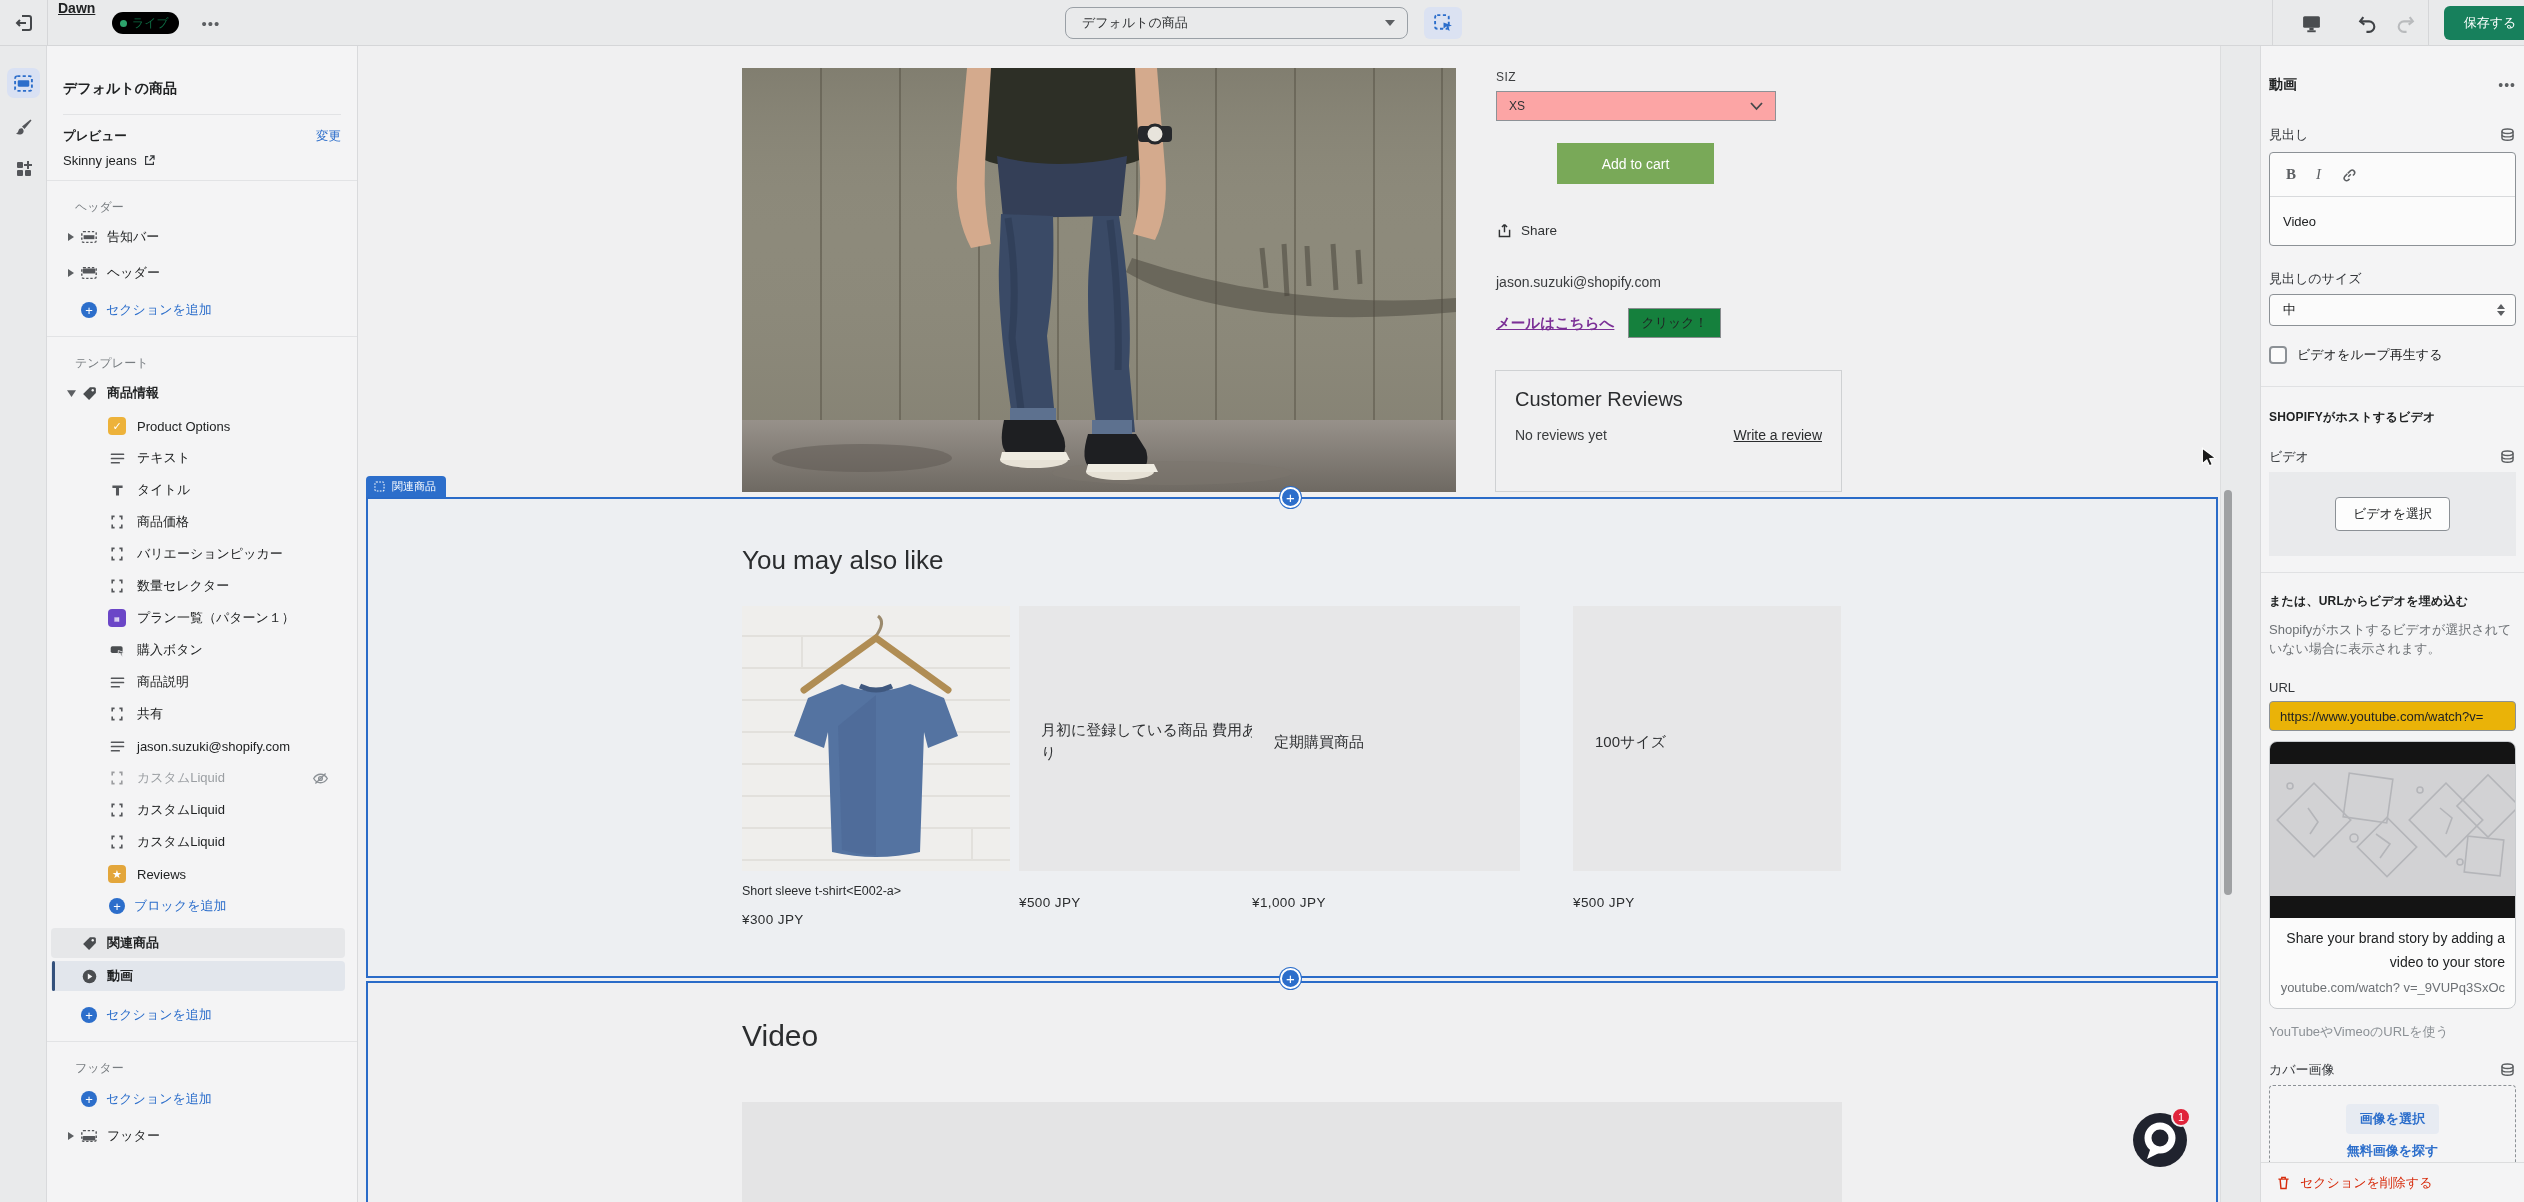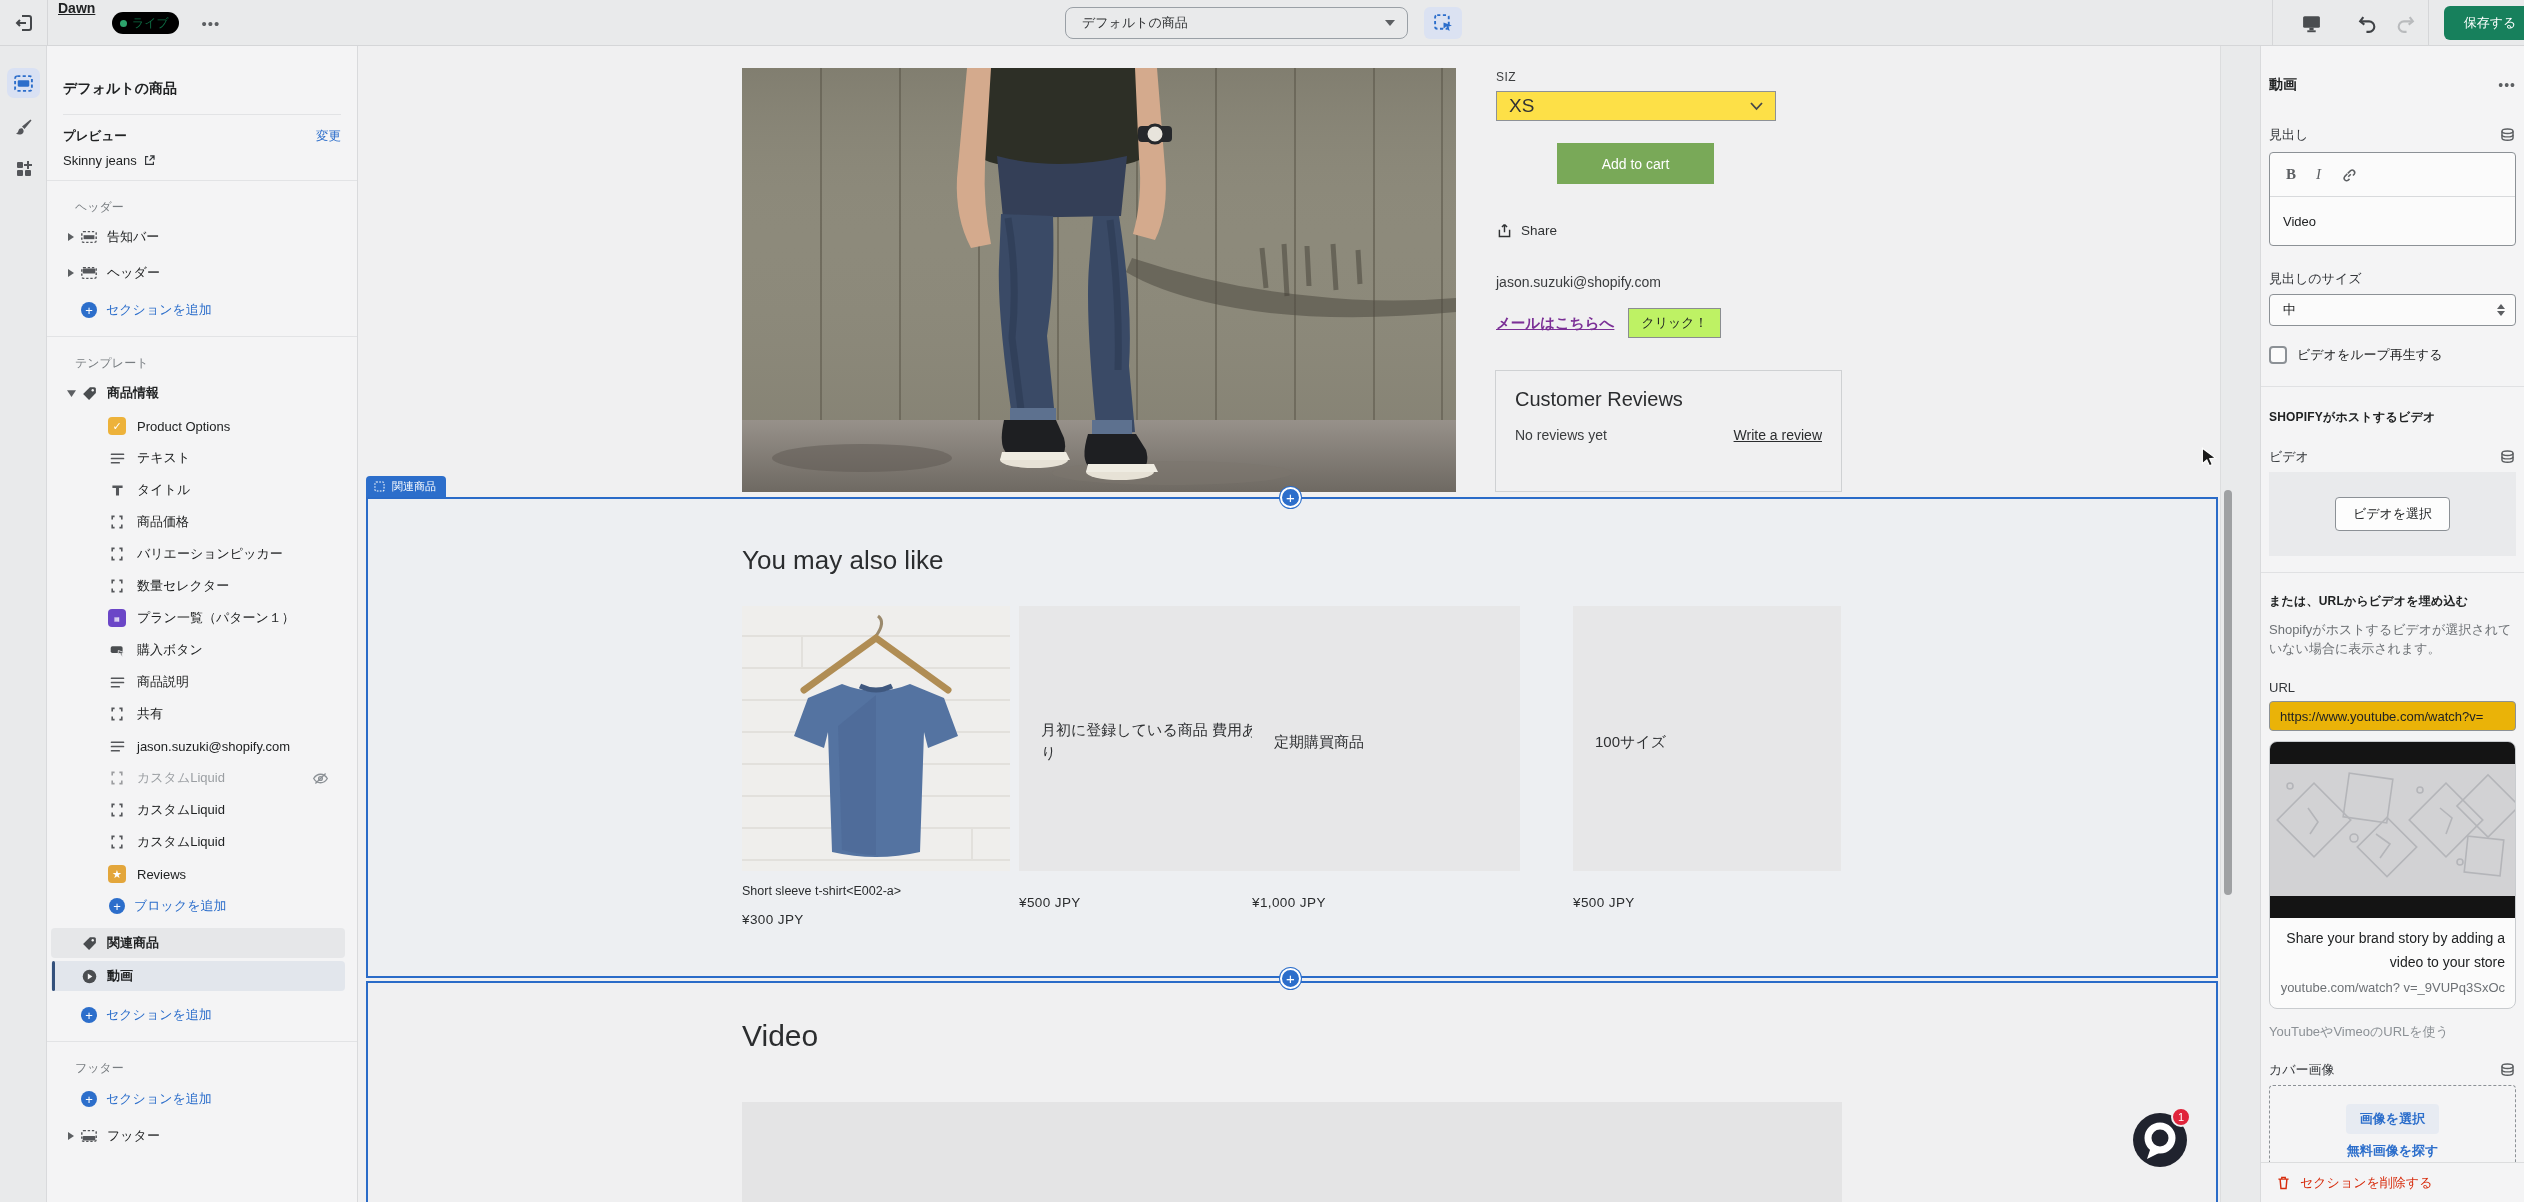--- a/index.html
+++ b/index.html
@@ -58,28 +58,28 @@
   .app-ic { width:18px; height:18px; border-radius:4px; color:#fff; font-size:11px; display:flex; align-items:center; justify-content:center; }
   .app-ic.orange { background:#edb23a; }
   .app-ic.purple { background:#6b46c7; font-size:6px; letter-spacing:.5px; }
   .app-ic.star { background:#e3a63b; }
 
   
   .preview { position:absolute; top:46px; left:358px; width:1876px; bottom:0; background:#f0f0f1; overflow:hidden; z-index:10; }
   .hero { position:absolute; left:384px; top:22px; width:714px; height:424px; overflow:hidden; }
   .pcol { position:absolute; font-size:13px; }
   .size-label { left:1138px; top:24px; font-size:12px; letter-spacing:.5px; color:#3c3e40; }
-  .size-select { left:1138px; top:45px; width:280px; height:30px; border:1px solid #8d9196; background:#fde047; display:flex; align-items:center; padding:12px 12px; font-size:19px; color:#303234; }
+  .size-select { left:1138px; top:45px; width:280px; height:30px; border:1px solid #8d9196; background:#fca5a5; display:flex; align-items:center; padding:12px 12px; font-size:12px; color:#303234; }
   .size-select svg { margin-left:auto; }
   .atc { left:1199px; top:97px; width:157px; height:41px; background:#79a958; color:#fff; border:none; font-size:14px; font-family:inherit; display:flex; align-items:center; justify-content:center; position:absolute; }
   .share-row { left:1138px; top:176px; display:flex; align-items:center; gap:8px; font-size:13.5px; color:#2f3133; }
   .pv-email { left:1138px; top:228px; font-size:14px; color:#3a3c3e; }
   .mail-row { left:1138px; top:262px; display:flex; align-items:center; gap:14px; }
   .mail-link { font-size:14.5px; color:#7b2f96; text-decoration:underline; font-weight:bold; }
-  .click-btn { font-size:13px; padding:5px 12px; background:#bef264; border:1px solid #8a8d90; color:#202223; font-family:inherit; }
+  .click-btn { font-size:13px; padding:5px 12px; background:#15803d; border:1px solid #8a8d90; color:#202223; font-family:inherit; }
   .rev-card { left:1137px; top:324px; width:347px; height:122px; border:1px solid #cfd1d3; padding:17px 19px; position:absolute; }
   .rev-title { font-size:20px; color:#2b2d2f; }
   .rev-row { display:flex; margin-top:16px; font-size:14px; color:#3a3c3e; }
   .rev-link { margin-left:auto; text-decoration:underline; color:#2b2d2f; }
 
   .sec { position:absolute; left:8px; border:2px solid #2a6bc8; background:#edeff2; }
   .sec-related { top:451px; width:1852px; height:481px;padding-left:20px; }
   .sec-video { top:935px; width:1852px; height:300px; background:#f0f0f1; }
   .sec-tab { position:absolute; left:8px; top:430px; height:21px; background:#2c6ecb; color:#fff; font-size:11px; display:flex; align-items:center; gap:6px; padding:0 10px 0 7px; border-radius:4px 4px 0 0; z-index:5; }
   .plus-fab { position:absolute; left:922px; width:21px; height:21px; border-radius:50%; background:#2c6ecb; border:2px solid #fff; color:#fff; display:flex; align-items:center; justify-content:center; font-size:15px; line-height:1; z-index:6; box-shadow:0 0 0 1px #2c6ecb; }

